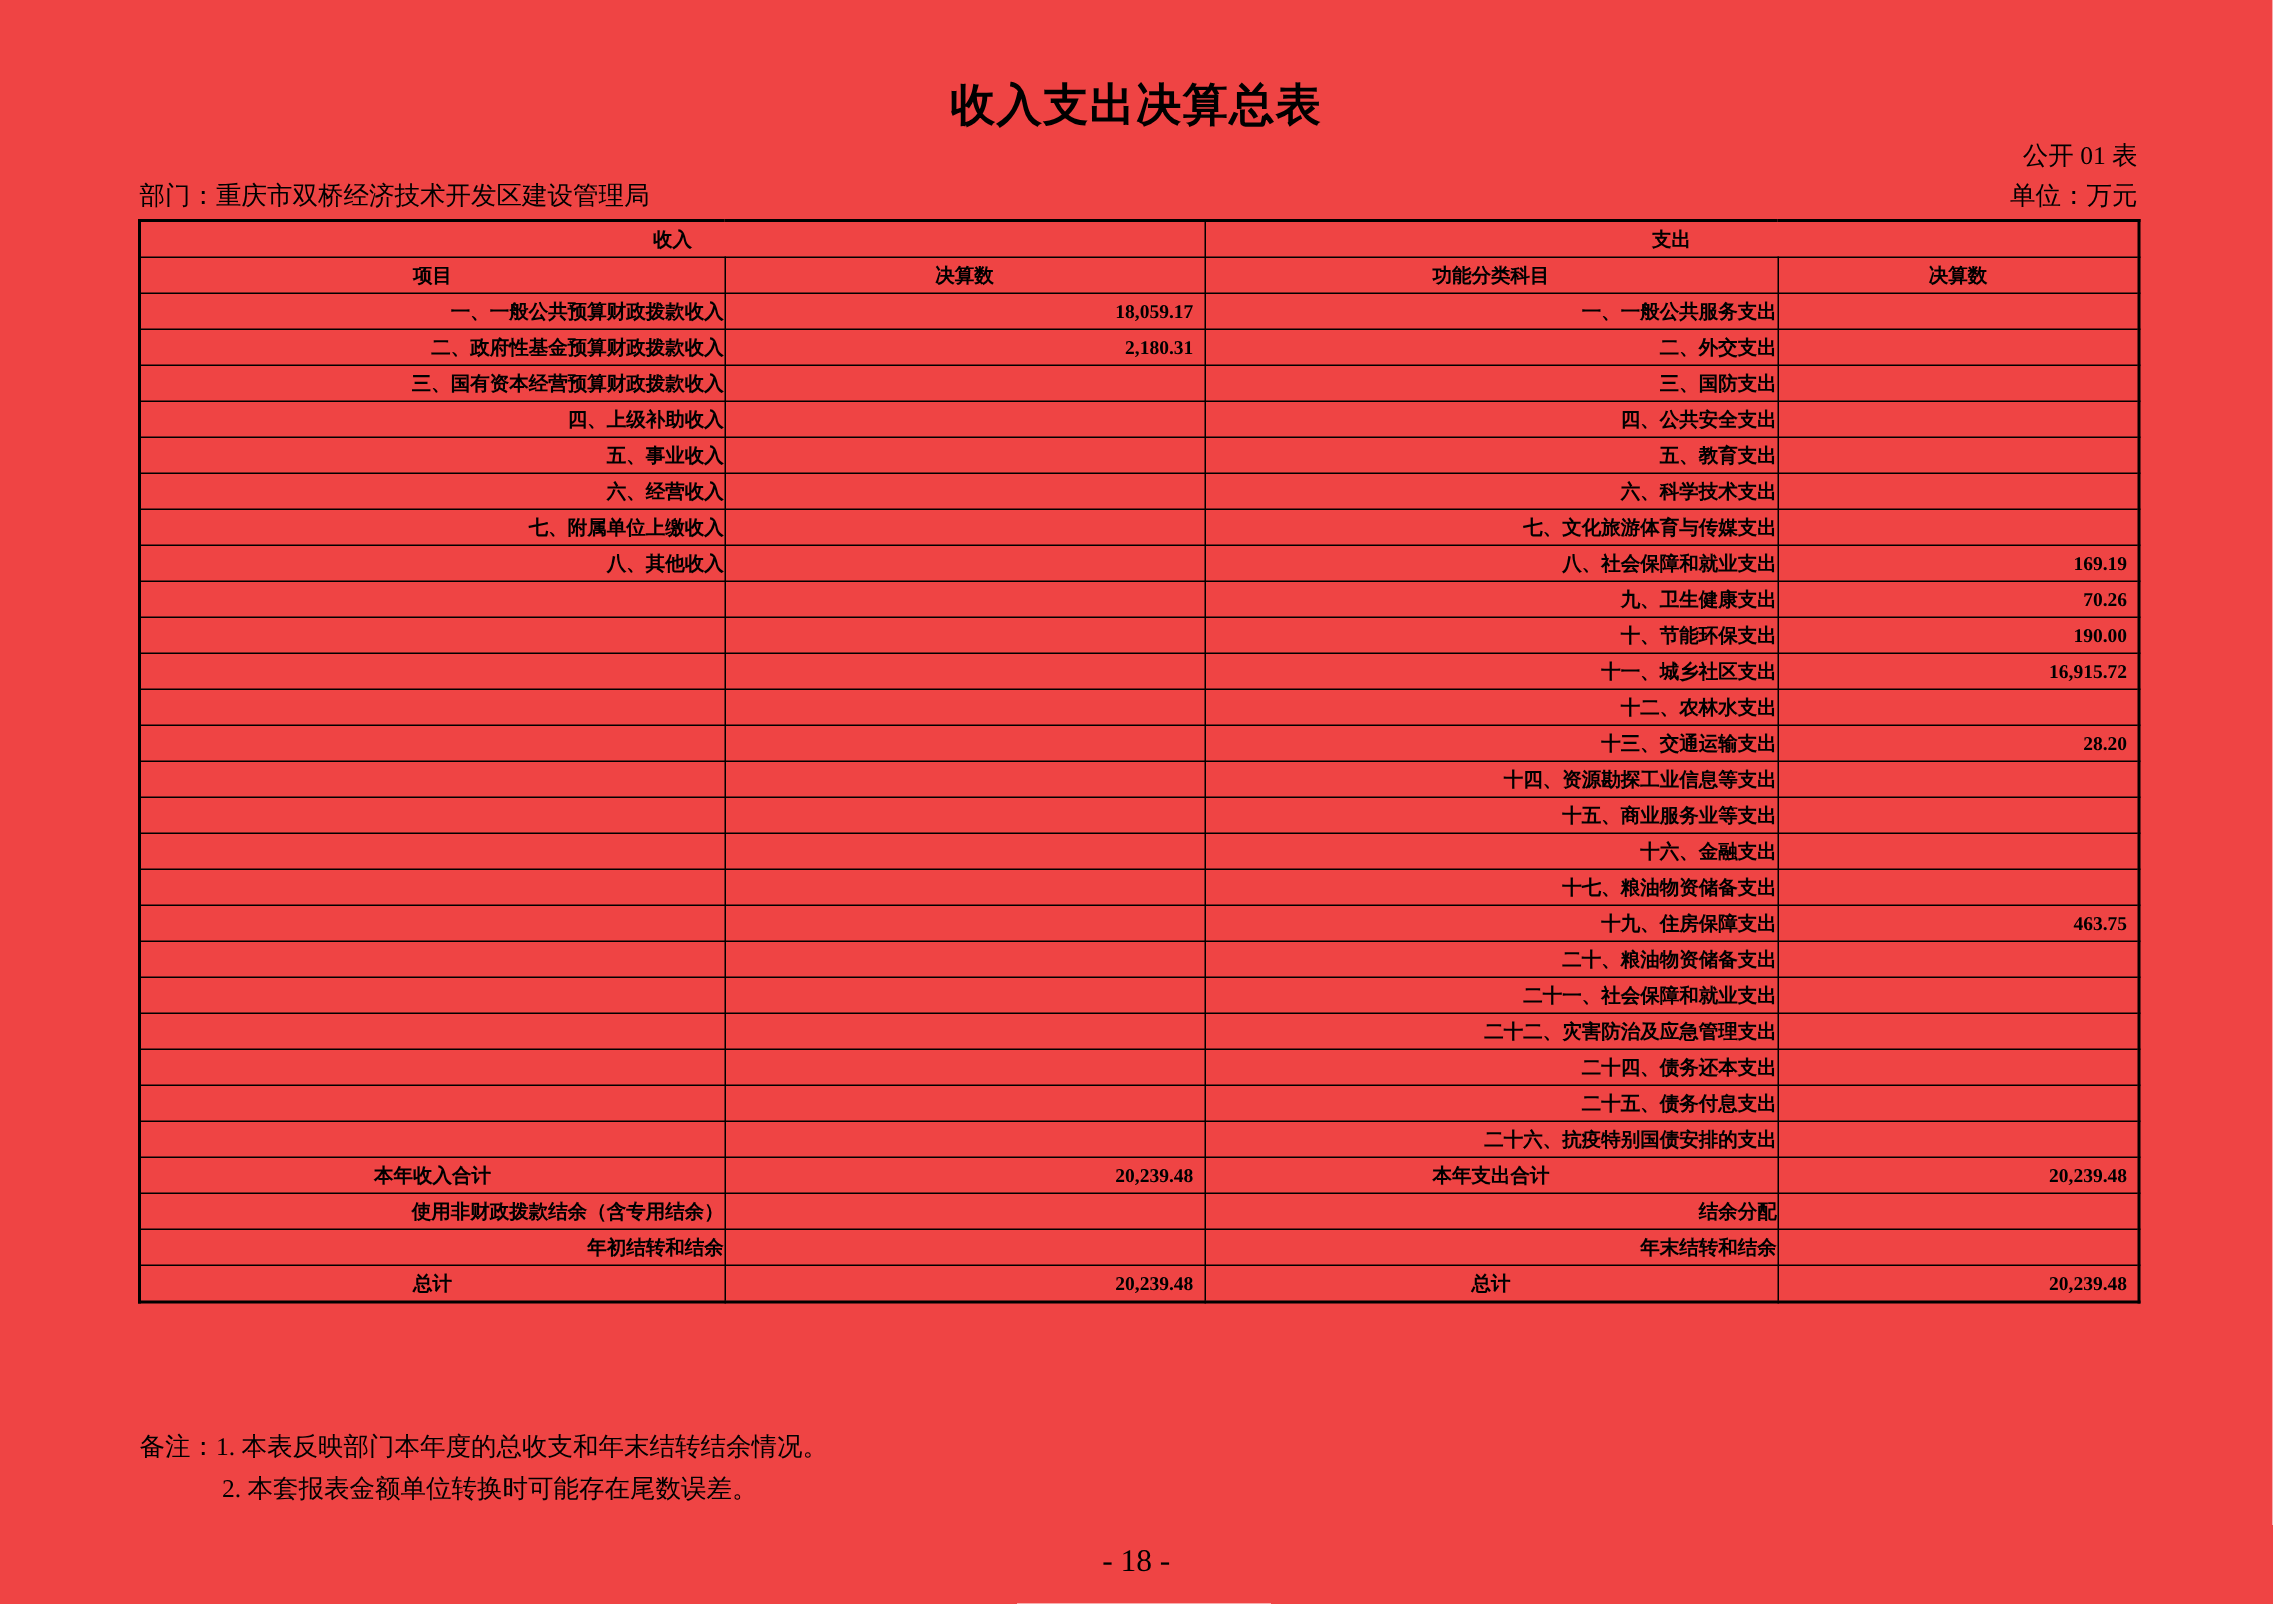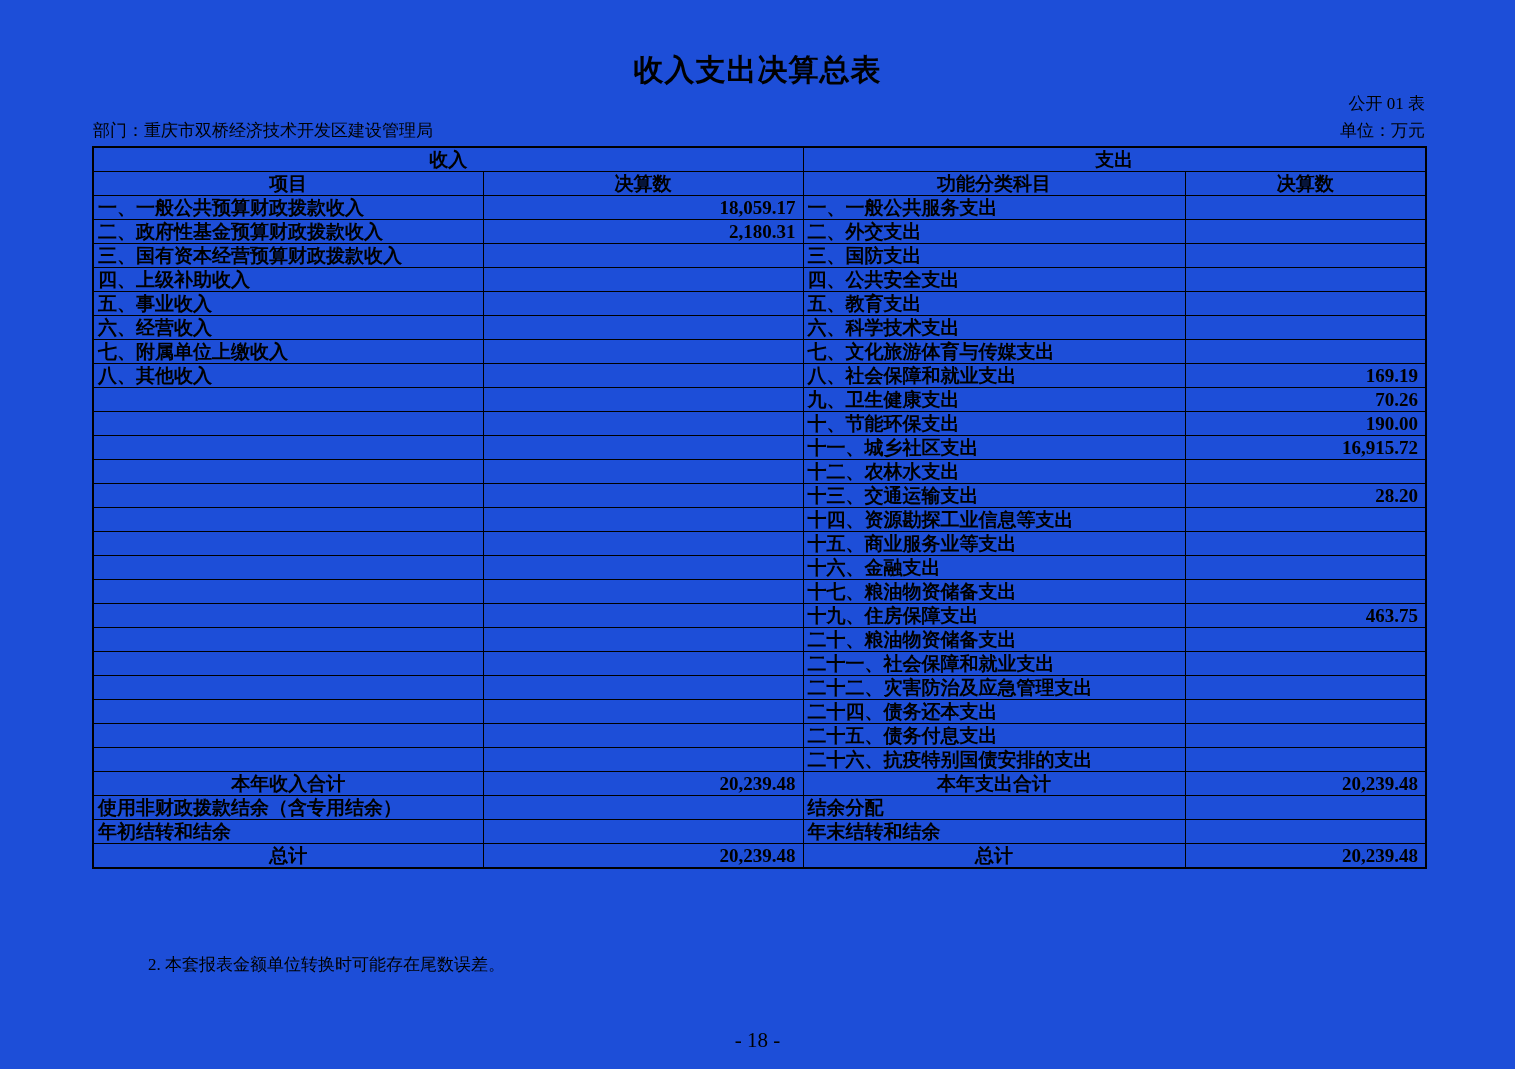--- a/index.html
+++ b/index.html
@@ -8,21 +8,21 @@
     background: #ffffff;
     width: 1515px;
     height: 1069px;
     font-family: "Liberation Serif", "DejaVu Serif", serif;
     color: #000000;
   }
   .page {
     position: relative;
     width: 1515px;
     height: 1069px;
-    background: #1d4ed8;
+    background: #ef4444;
     overflow: hidden;
   }
   .doc-title {
     position: absolute;
     top: 50px;
     left: 0;
     width: 1515px;
     text-align: center;
     font-size: 30px;
     font-weight: bold;
@@ -50,39 +50,39 @@
     text-align: right;
     font-size: 17px;
   }
   table.budget-table {
     position: absolute;
     top: 146px;
     left: 92px;
     width: 1333px;
     border-collapse: collapse;
     table-layout: fixed;
-    font-size: 19px;
+    font-size: 13px;
     border: 2px solid #000;
   }
   table.budget-table th,
   table.budget-table td {
     border: 1px solid #000;
     height: 23px;
     padding: 0;
     overflow: hidden;
     white-space: nowrap;
     line-height: 23px;
     vertical-align: middle;
   }
   table.budget-table thead th {
     font-weight: bold;
     text-align: center;
   }
   table.budget-table td.label {
-    text-align: left;
+    text-align: right;
     padding-left: 4px;
     font-weight: bold;
   }
   table.budget-table td.label.center {
     text-align: center;
     padding-left: 0;
   }
   table.budget-table td.value {
     text-align: right;
     padding-right: 7px;
@@ -305,18 +305,19 @@
         <tr>
           <td class="label center">总计</td>
           <td class="value center">20,239.48</td>
           <td class="label center">总计</td>
           <td class="value center">20,239.48</td>
         </tr>
       </tbody>
   </table>
 
   <div class="notes">
+    <div class="note-line1"><span>备注：</span><span>1. 本表反映部门本年度的总收支和年末结转结余情况。</span></div>
     <div class="note-line2"><span>2. 本套报表金额单位转换时可能存在尾数误差。</span></div>
   </div>
 
   <div class="page-number">- 18 -</div>
 
 </div>
 
 </body></html>

